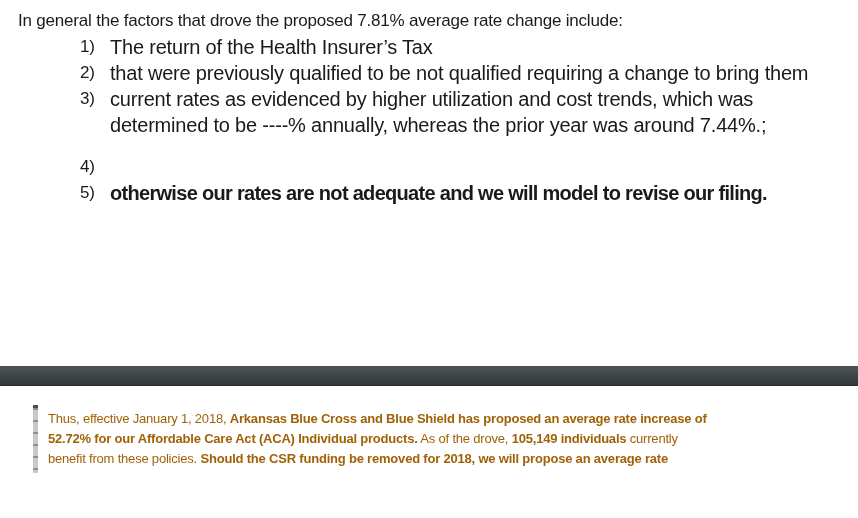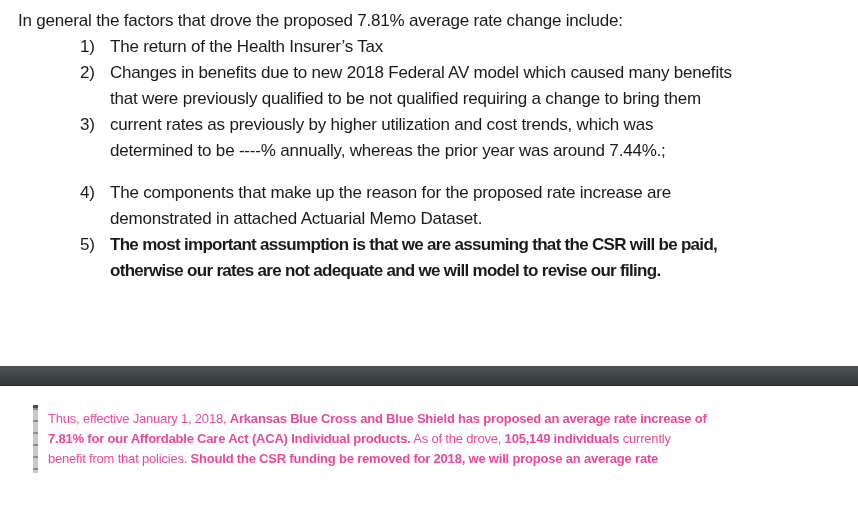--- a/index.html
+++ b/index.html
@@ -36,21 +36,21 @@
   }
   .row { display: flex; }
   .row.gap-before { margin-top: 16px; }
   .num {
     flex: 0 0 30px;
     font-size: 17px;
     line-height: 26px;
     letter-spacing: -0.2px;
   }
   .itxt {
-    font-size: 17px;
+    font-size: 20px;
     line-height: 26px;
     letter-spacing: -0.2px;
   }
   .ln { white-space: nowrap; }
   .emph .ln {
     font-weight: 700;
     letter-spacing: -0.7px;
   }
 
   
@@ -80,21 +80,21 @@
   }
 
   
   .summary {
     position: absolute;
     left: 48px;
     top: 409px;
     font-size: 13px;
     line-height: 20px;
     letter-spacing: -0.2px;
-    color: #ec4899;
+    color: #a16207;
   }
   .sline { white-space: nowrap; }
   .sb { font-weight: 700; }
   .sr { font-weight: 400; }
 </style>
 </head>
 <body>
 
 <div class="page">
 
@@ -105,54 +105,48 @@
     <div class="row">
       <span class="num">1)</span>
       <div class="itxt">
         <div class="ln">The return of the Health Insurer’s Tax</div>
       </div>
     </div>
 
     <div class="row">
       <span class="num">2)</span>
       <div class="itxt">
-        <div class="ln">Changes in benefits due to new 2018 Federal AV model which caused many benefits</div>
         <div class="ln">that were previously qualified to be not qualified requiring a change to bring them</div>
       </div>
     </div>
 
     <div class="row">
       <span class="num">3)</span>
       <div class="itxt">
-        <div class="ln">current rates as previously by higher utilization and cost trends, which was</div>
+        <div class="ln">current rates as evidenced by higher utilization and cost trends, which was</div>
         <div class="ln">determined to be ----% annually, whereas the prior year was around 7.44%.;</div>
       </div>
     </div>
 
     <div class="row gap-before">
       <span class="num">4)</span>
-      <div class="itxt">
-        <div class="ln">The components that make up the reason for the proposed rate increase are</div>
-        <div class="ln">demonstrated in attached Actuarial Memo Dataset.</div>
-      </div>
     </div>
 
     <div class="row">
       <span class="num">5)</span>
       <div class="itxt emph">
-        <div class="ln">The most important assumption is that we are assuming that the CSR will be paid,</div>
         <div class="ln">otherwise our rates are not adequate and we will model to revise our filing.</div>
       </div>
     </div>
 
   </div>
 
   <div class="divider"></div>
 
   <div class="changebar"></div>
 
   <div class="summary">
     <div class="sline"><span class="sr">Thus, effective January 1, 2018, </span><span class="sb">Arkansas Blue Cross and Blue Shield has proposed an average rate increase of</span></div>
-    <div class="sline"><span class="sb">7.81% for our Affordable Care Act (ACA) Individual products.</span><span class="sr"> As of the drove, </span><span class="sb">105,149 individuals</span><span class="sr"> currently</span></div>
-    <div class="sline"><span class="sr">benefit from that policies. </span><span class="sb">Should the CSR funding be removed for 2018, we will propose an average rate</span></div>
+    <div class="sline"><span class="sb">52.72% for our Affordable Care Act (ACA) Individual products.</span><span class="sr"> As of the drove, </span><span class="sb">105,149 individuals</span><span class="sr"> currently</span></div>
+    <div class="sline"><span class="sr">benefit from these policies. </span><span class="sb">Should the CSR funding be removed for 2018, we will propose an average rate</span></div>
   </div>
 
 </div>
 
 </body></html>

